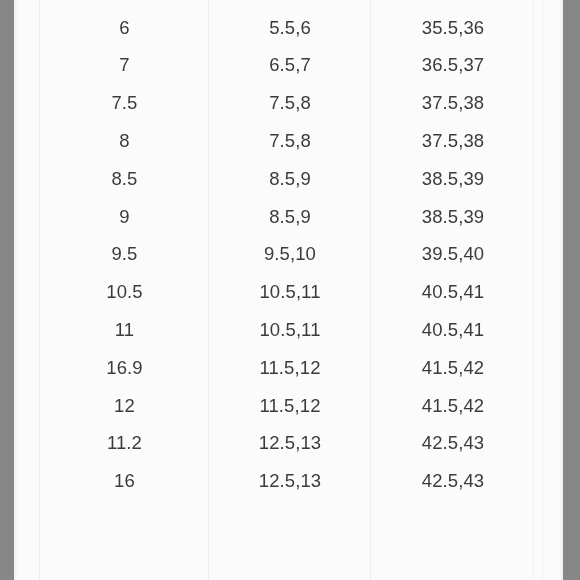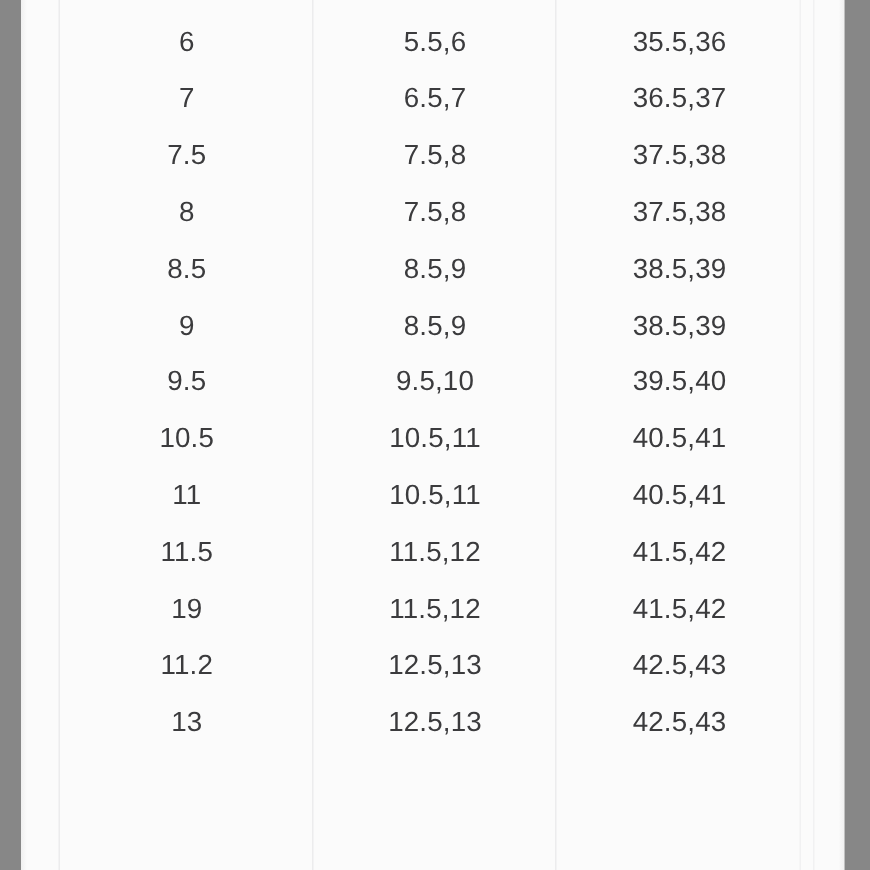--- a/index.html
+++ b/index.html
@@ -217,45 +217,45 @@
           <tr>
             <td></td>
             <td>11</td>
             <td>10.5,11</td>
             <td>40.5,41</td>
             <td></td>
           </tr>
 
           <tr>
             <td></td>
-            <td>11.5</td>
+            <td>16.9</td>
             <td>11.5,12</td>
             <td>41.5,42</td>
             <td></td>
           </tr>
 
           <tr>
             <td></td>
-            <td>19</td>
+            <td>12</td>
             <td>11.5,12</td>
             <td>41.5,42</td>
             <td></td>
           </tr>
 
           <tr>
             <td></td>
             <td>11.2</td>
             <td>12.5,13</td>
             <td>42.5,43</td>
             <td></td>
           </tr>
 
           <tr>
             <td></td>
-            <td>13</td>
+            <td>16</td>
             <td>12.5,13</td>
             <td>42.5,43</td>
             <td></td>
           </tr>
 
         </tbody>
       </table>
     </div>
 
   </div>

